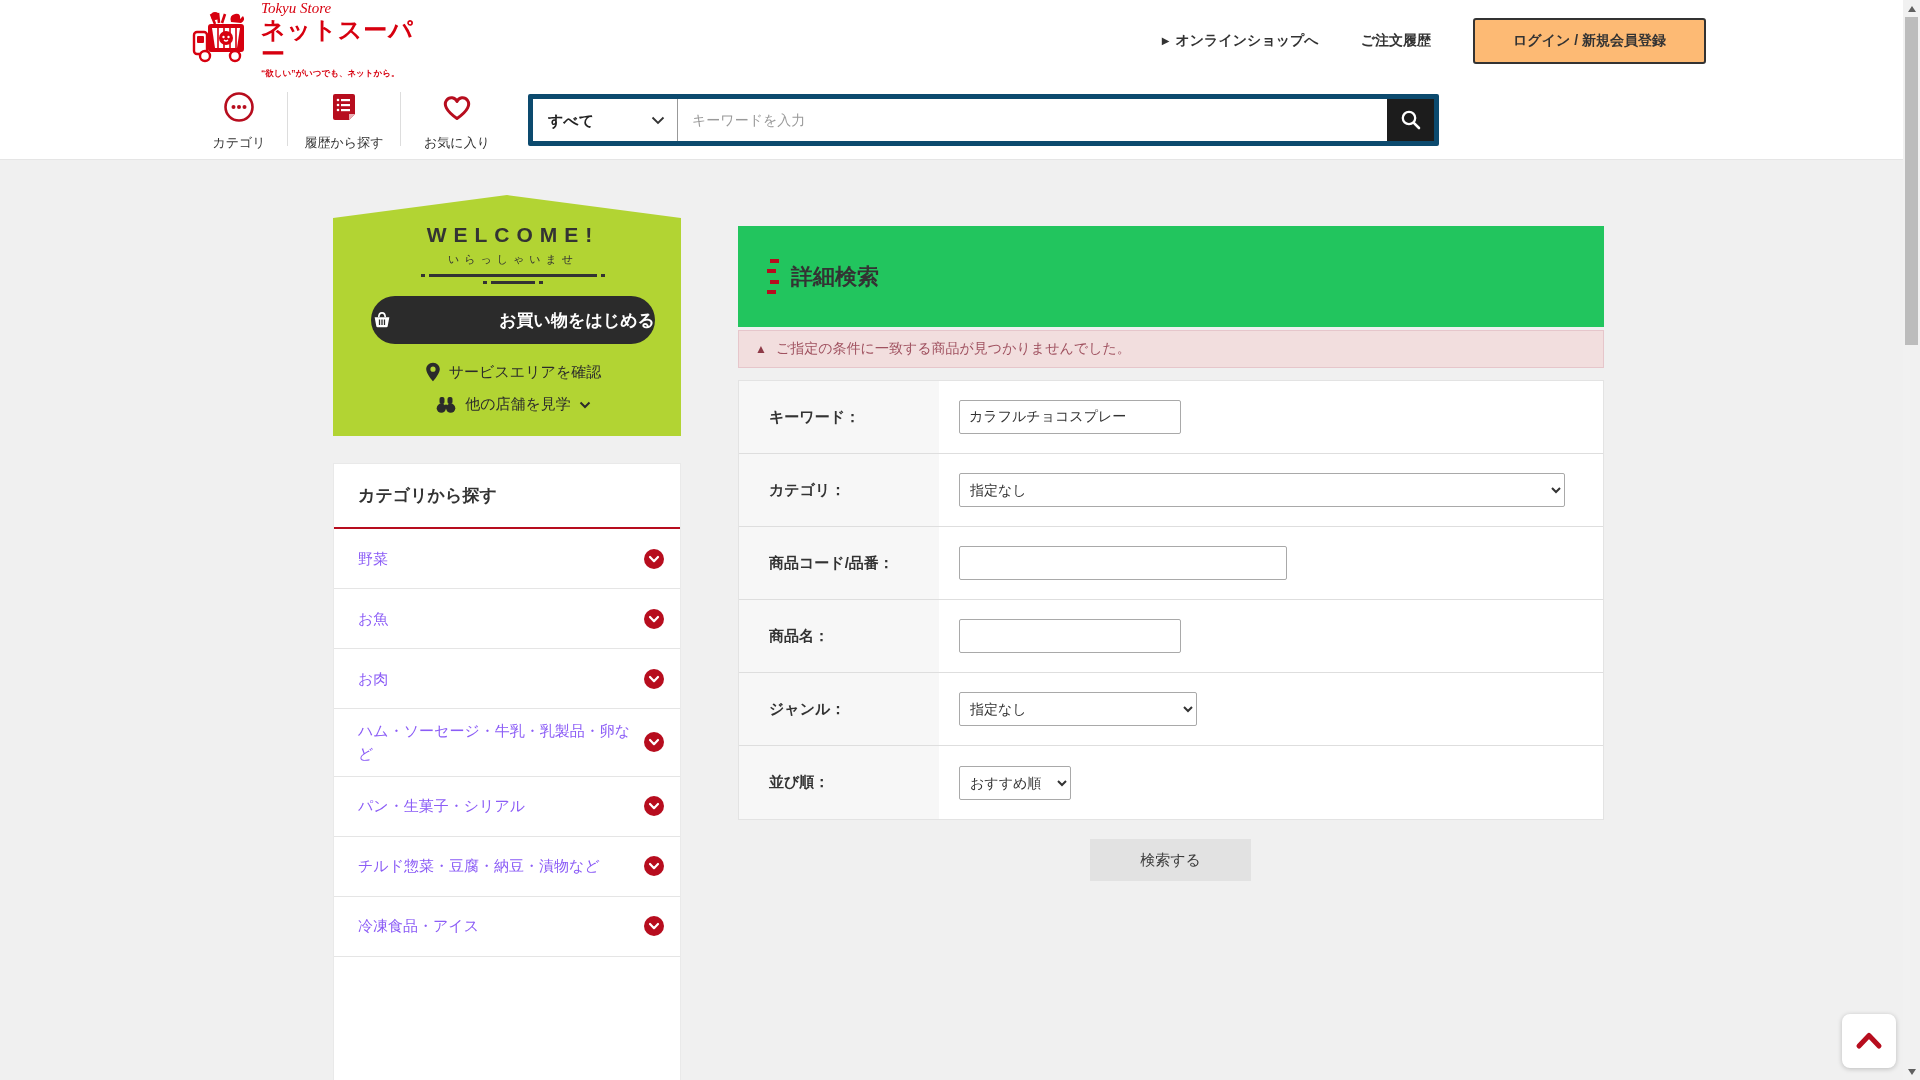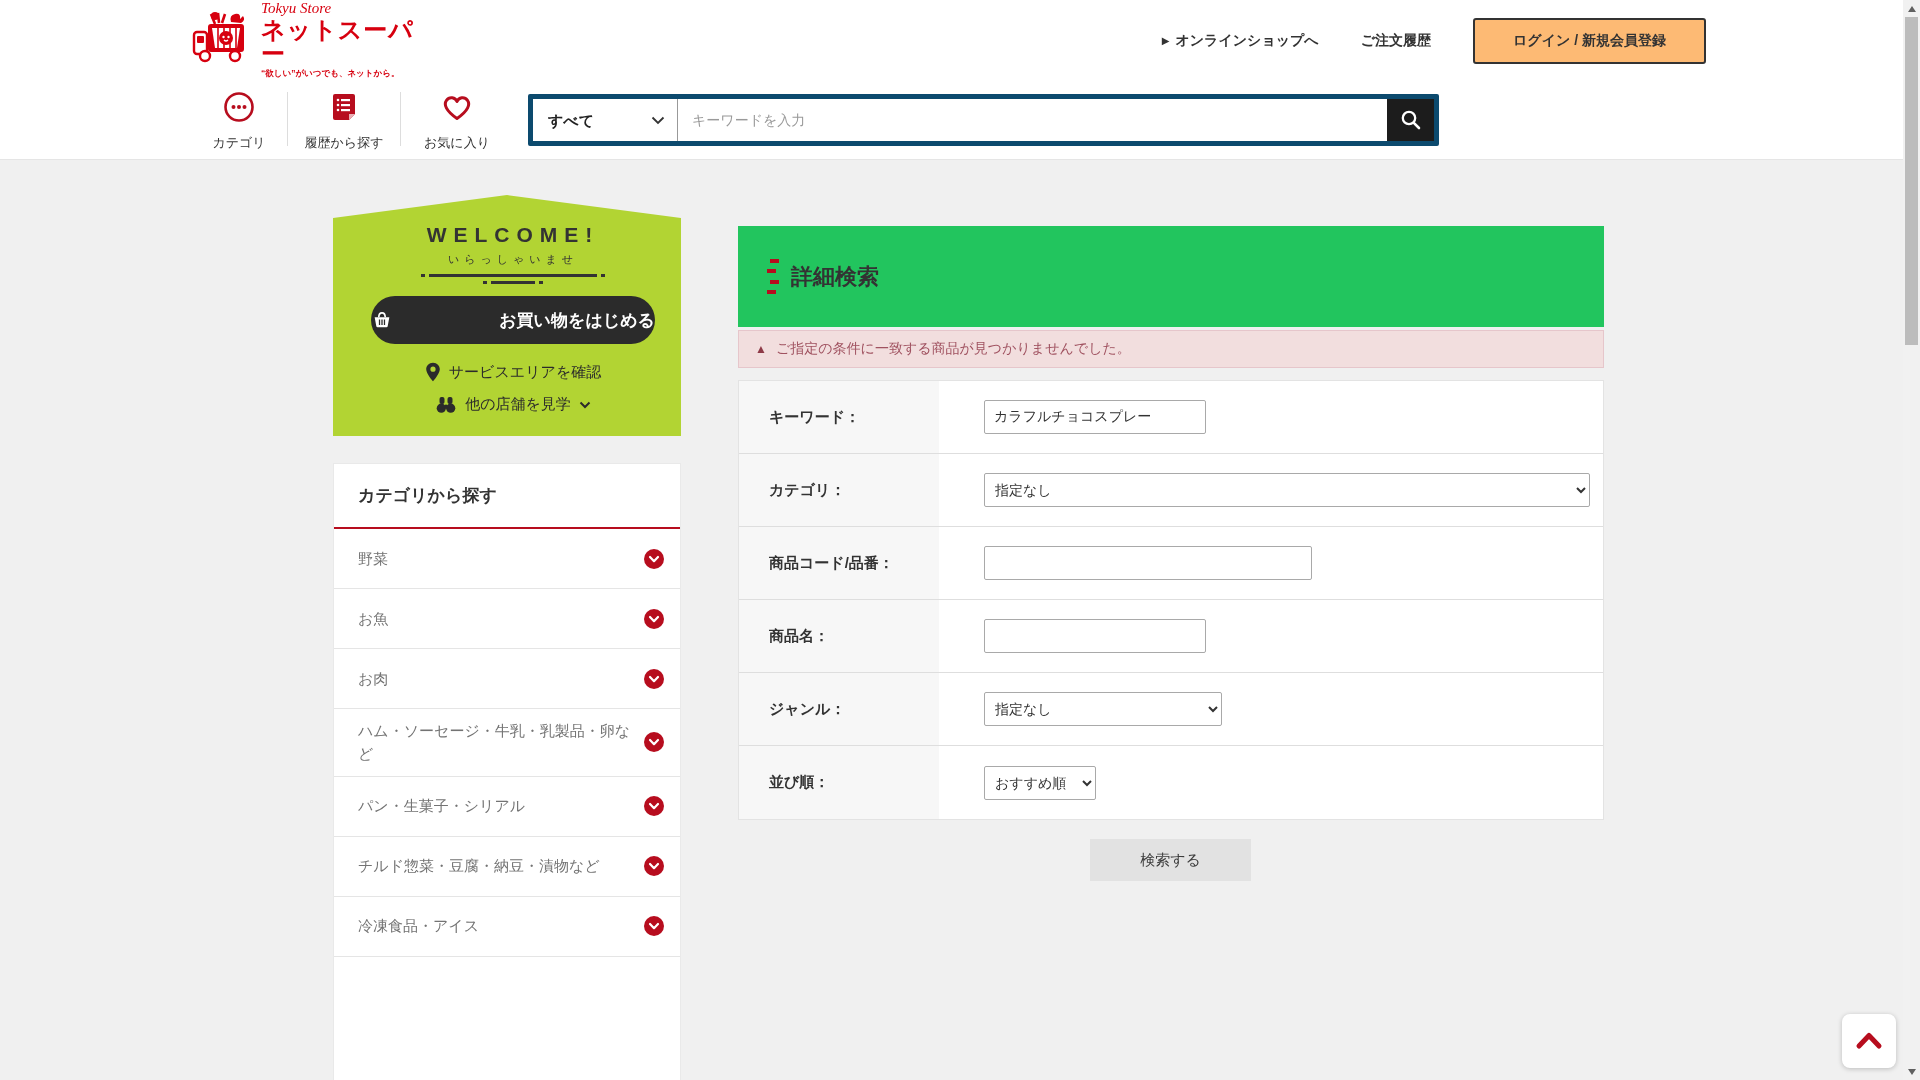--- a/index.html
+++ b/index.html
@@ -66,42 +66,42 @@
                 gap:8px; font-size:15px; color:#2b2b2b; cursor:pointer; }
   .green-link + .green-link { margin-top:13px; }
 
   .catcard { position:absolute; left:333px; top:463px; width:348px; height:640px;
              background:#fff; border:1px solid #e9e9e9; }
   .catcard-head { height:65px; display:flex; align-items:center; padding:0 24px;
                   border-bottom:2px solid #b70d1e; }
   .catcard-title { font-size:17px; font-weight:bold; color:#333; }
   .catrow { min-height:60px; display:flex; align-items:center; justify-content:space-between;
             padding:10px 16px 10px 24px; border-bottom:1px solid #e5e5e5; cursor:pointer; }
-  .catrow-label { font-size:15px; color:#737373; line-height:1.55; padding-right:10px; }
+  .catrow-label { font-size:15px; color:#8b5cf6; line-height:1.55; padding-right:10px; }
 
   .circle-chev { width:20px; height:20px; flex:0 0 20px; cursor:pointer; }
 
   
   .main-titlecard { position:absolute; left:738px; top:226px; width:866px; height:101px;
                     background:#22c55e; display:flex; align-items:center; padding-left:29px; }
   .dashes { width:12px; height:36px; margin-right:12px; display:flex; flex-direction:column;
             justify-content:space-between; }
   .dashes span { display:block; width:9px; height:4px; background:#b70d1e; }
   .dashes span:nth-child(odd) { margin-left:3px; }
   .main-title { font-size:22px; font-weight:bold; color:#333; }
 
   .alert { position:absolute; left:738px; top:330px; width:866px; height:38px;
            background:#f2dede; border:1px solid #e6c6cb; display:flex; align-items:center;
            padding-left:16px; gap:9px; }
   .alert-tri { color:#8e3a47; font-size:12px; }
   .alert-text { color:#a05260; font-size:14px; }
 
   .formcard { position:absolute; left:738px; top:380px; width:866px; background:#fff;
               border:1px solid #e3e3e3; }
-  .frow { display:flex; min-height:73px; border-bottom:1px solid #dedede;gap:25px; }
+  .frow { display:flex; min-height:73px; border-bottom:1px solid #dedede; }
   .frow:last-child { border-bottom:none; }
   .flabel { width:200px; flex:0 0 200px; background:#f7f7f7; display:flex; align-items:center;
             padding-left:30px; font-size:15px; font-weight:bold; color:#333; }
   .ffield { flex:1; display:flex; align-items:center; padding-left:20px; background:#fff; }
   .tinput { height:34px; border:1px solid #a9a9a9; border-radius:2px; font-family:inherit;
             font-size:14px; color:#333; padding:0 9px; outline:none; background:#fff; }
   .fselect { height:34px; border:1px solid #a9a9a9; border-radius:2px; font-family:inherit;
              font-size:14px; color:#333; padding:0 6px; outline:none; background:#fff; cursor:pointer; }
   .w-key { width:222px; } .w-code { width:328px; } .w-name { width:222px; }
   .w-cat { width:606px; } .w-genre { width:238px; } .w-sort { width:112px; }

